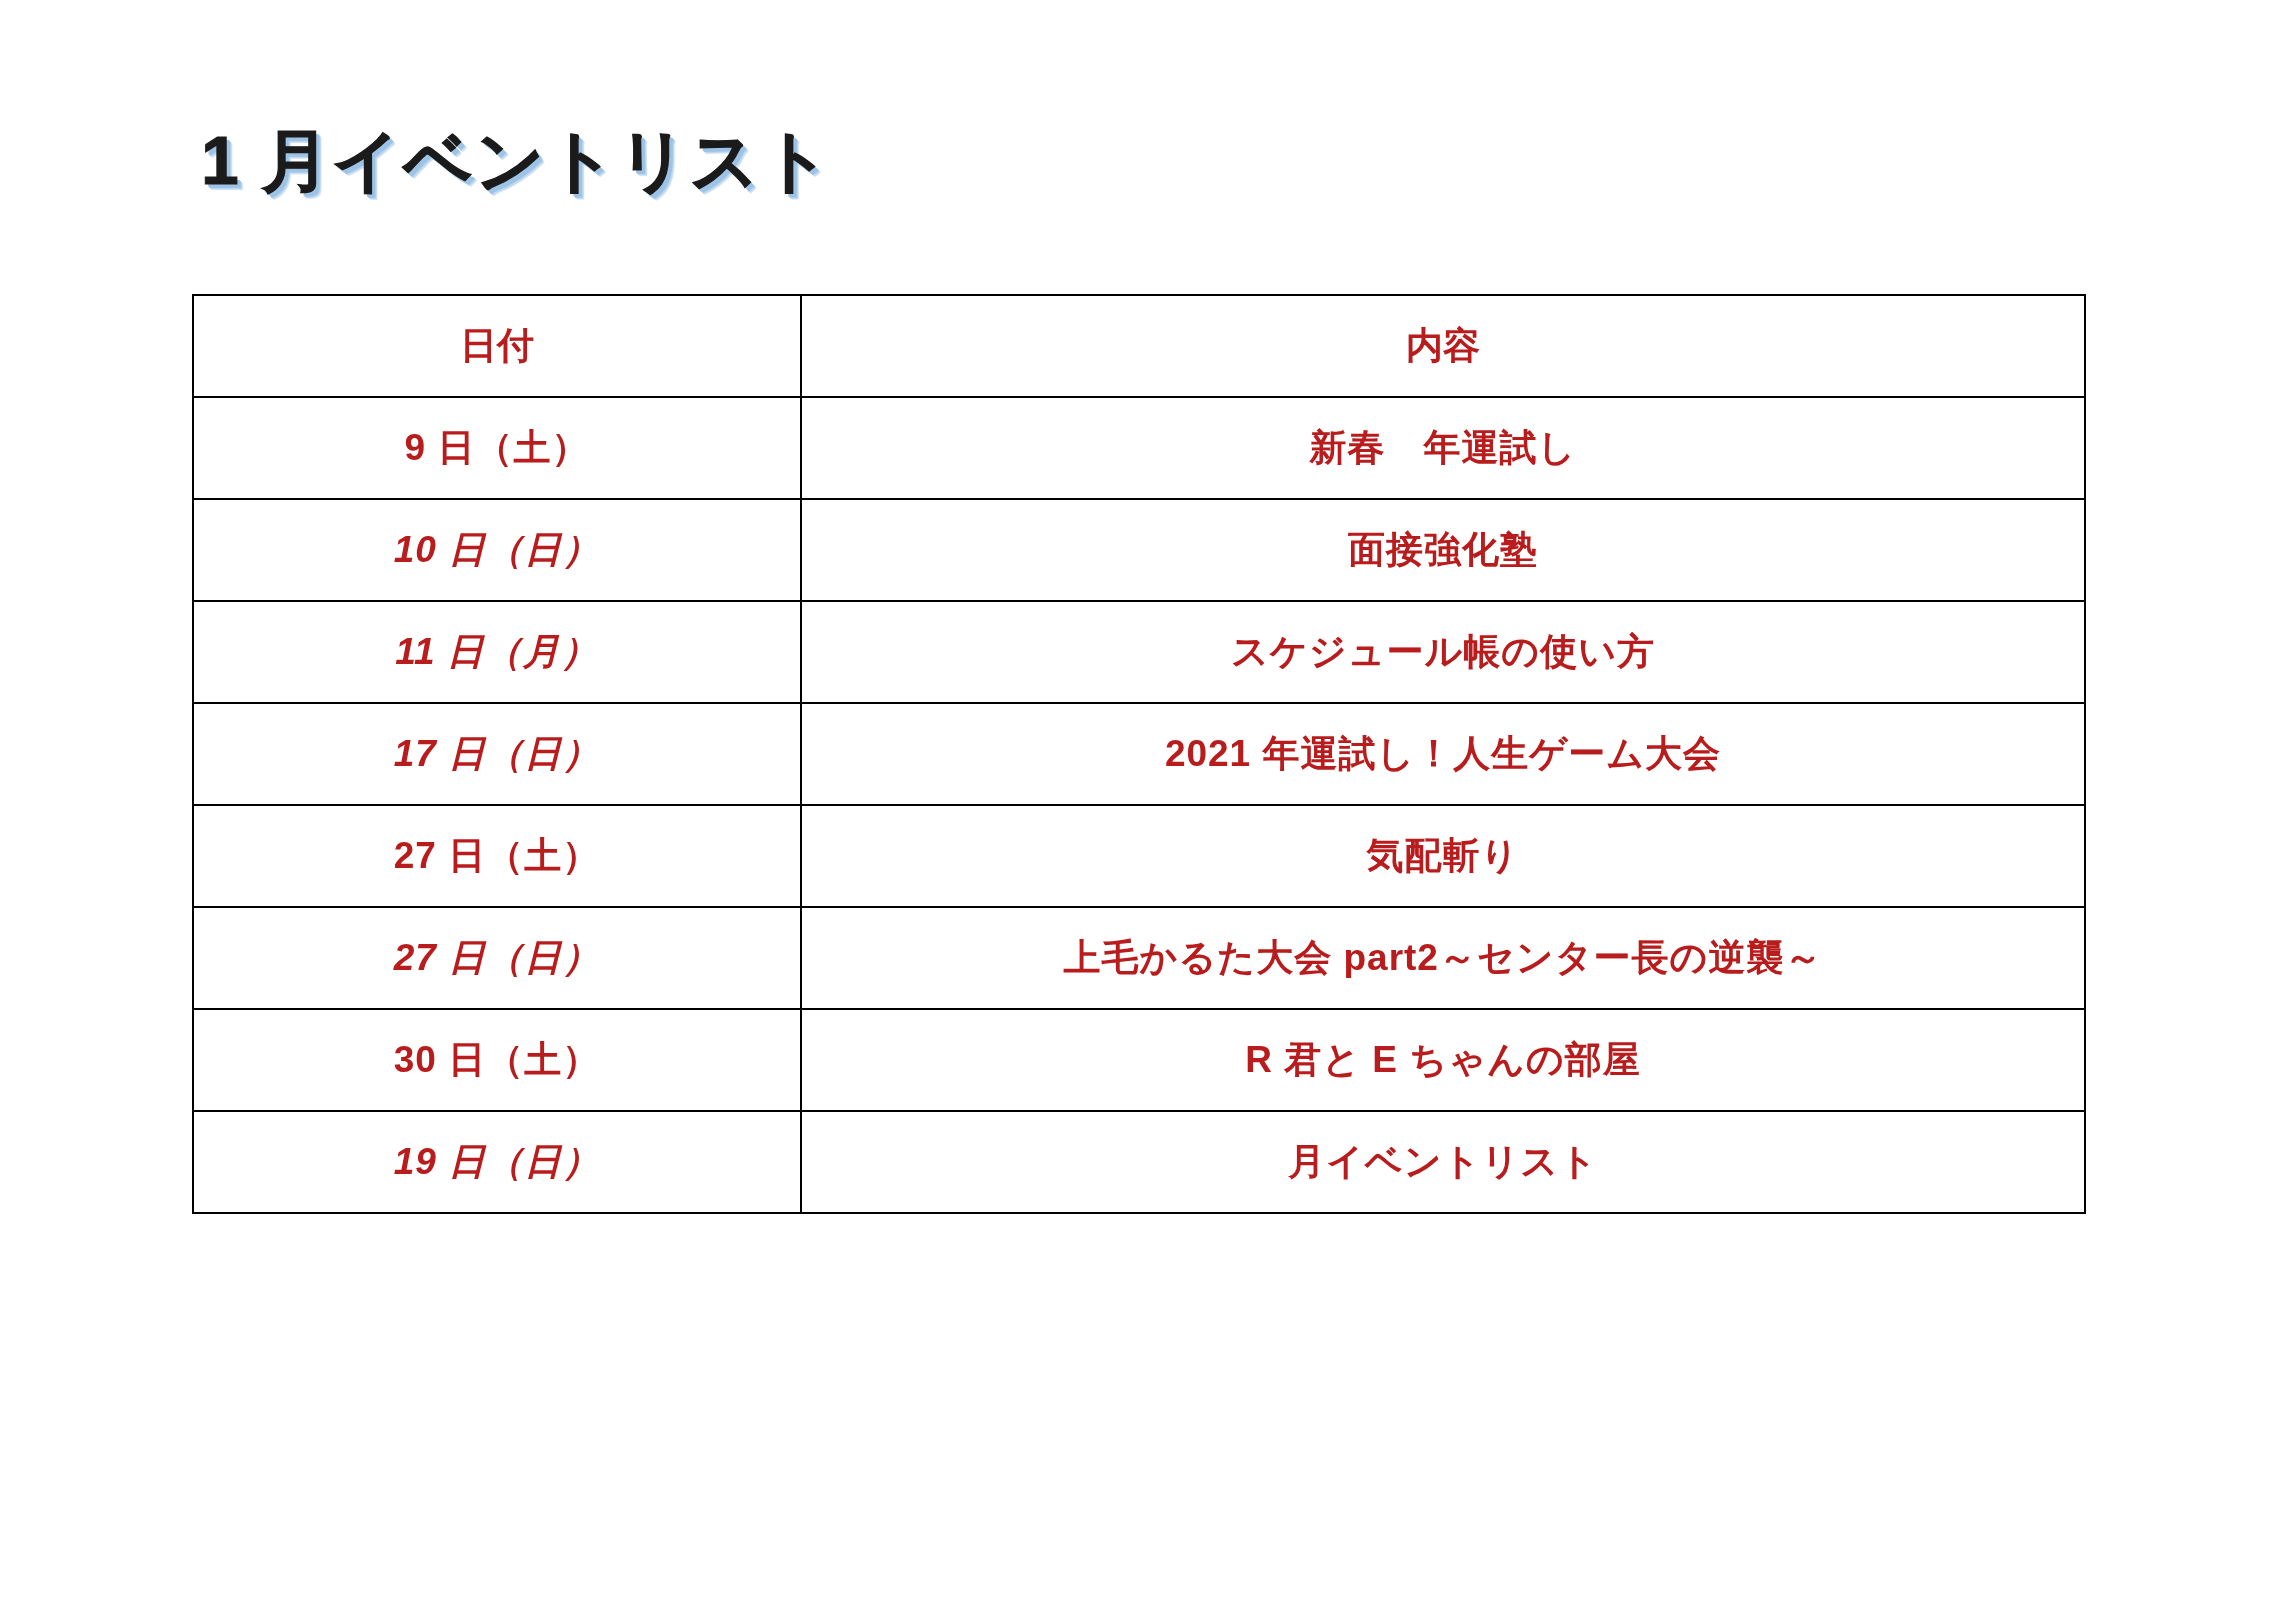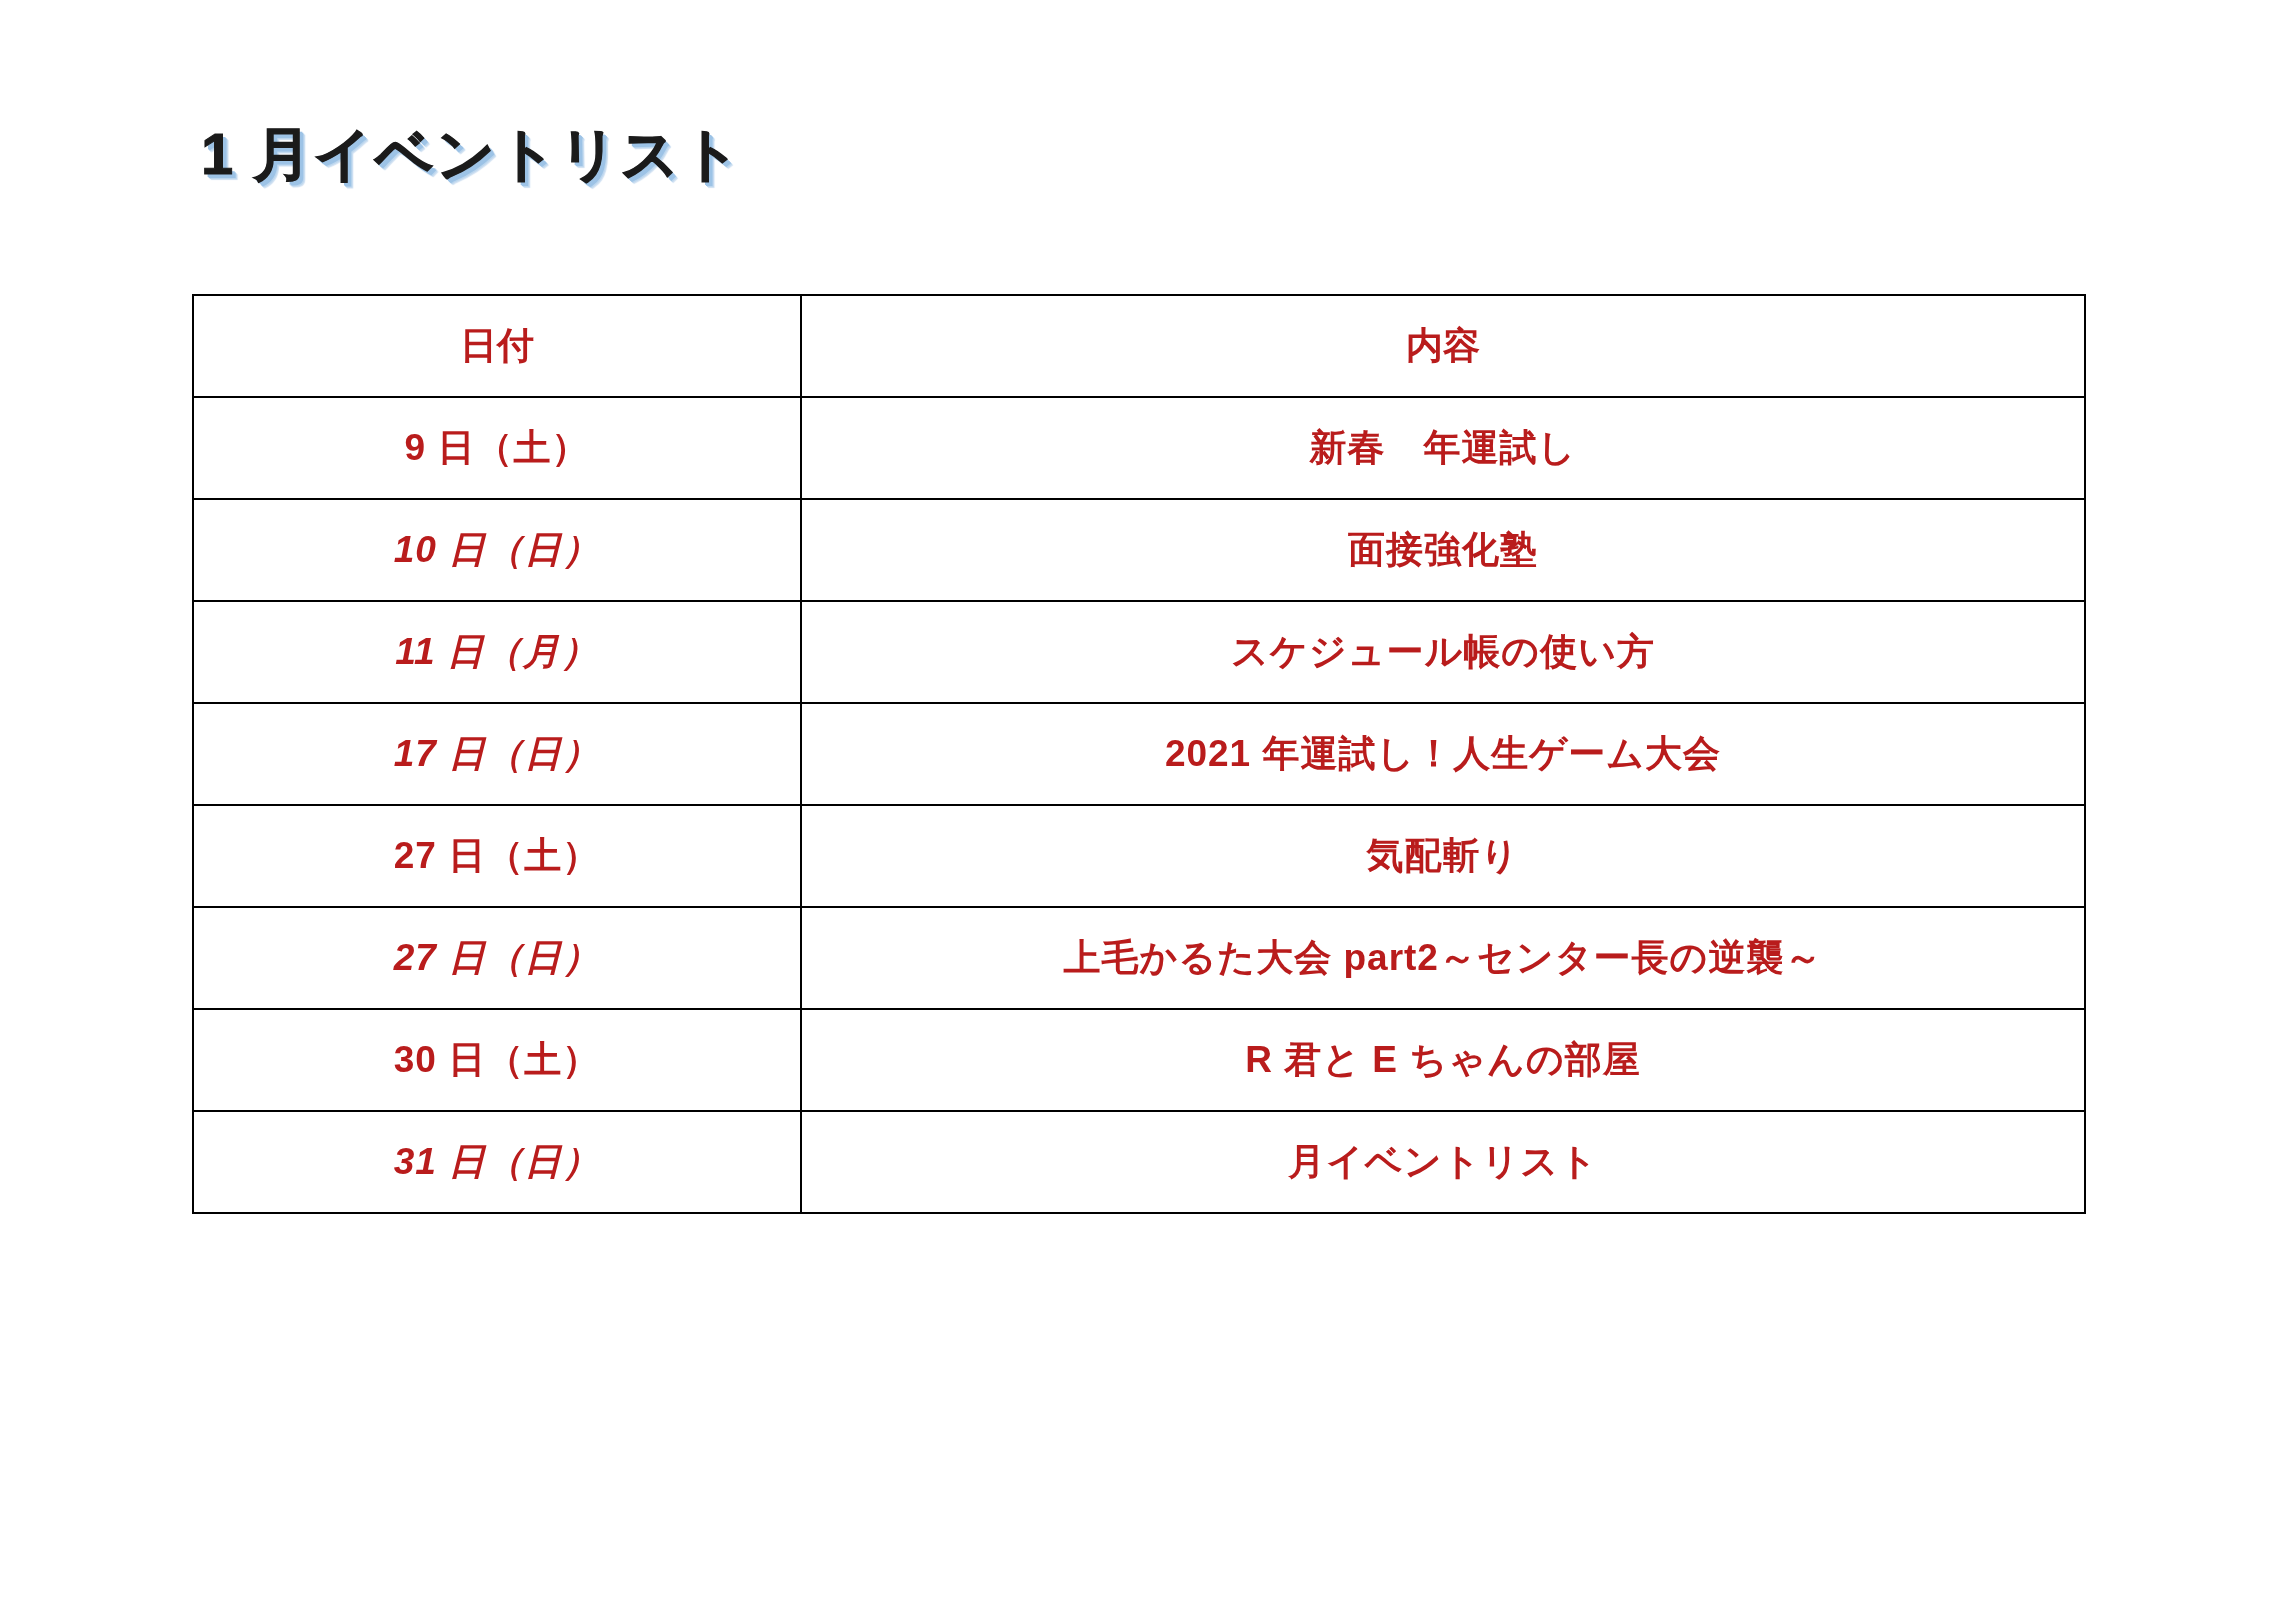--- a/index.html
+++ b/index.html
@@ -20,21 +20,21 @@
     width: 2293px;
     height: 1621px;
     box-sizing: border-box;
   }
 
   
   .title {
     position: absolute;
     left: 201px;
     top: 116px;
-    font-size: 58px;
+    font-size: 68px;
     font-weight: 700;
     letter-spacing: 2px;
     color: #1b1b1b;
     white-space: nowrap;
     text-shadow:
        2.9px 2.9px 0 #9dc3e6,
        3.9px 3.9px 0 #9dc3e6,
        4.9px 4.9px 0 #bdd7ee,
        5.9px 5.9px 1px #cfe0f2;
     -webkit-text-stroke: 1px #1b1b1b;
@@ -123,20 +123,20 @@
       </tr>
       <tr>
         <td class="date-cell date-sun">27 日（日）</td>
         <td class="content-cell">上毛かるた大会 part2～センター長の逆襲～</td>
       </tr>
       <tr>
         <td class="date-cell date-sat">30 日（土）</td>
         <td class="content-cell">R 君と E ちゃんの部屋</td>
       </tr>
       <tr>
-        <td class="date-cell date-sun">31 日（日）</td>
+        <td class="date-cell date-sun">19 日（日）</td>
         <td class="content-cell">月イベントリスト</td>
       </tr>
     </tbody>
   </table>
 
 </div>
 
 
 </body></html>

